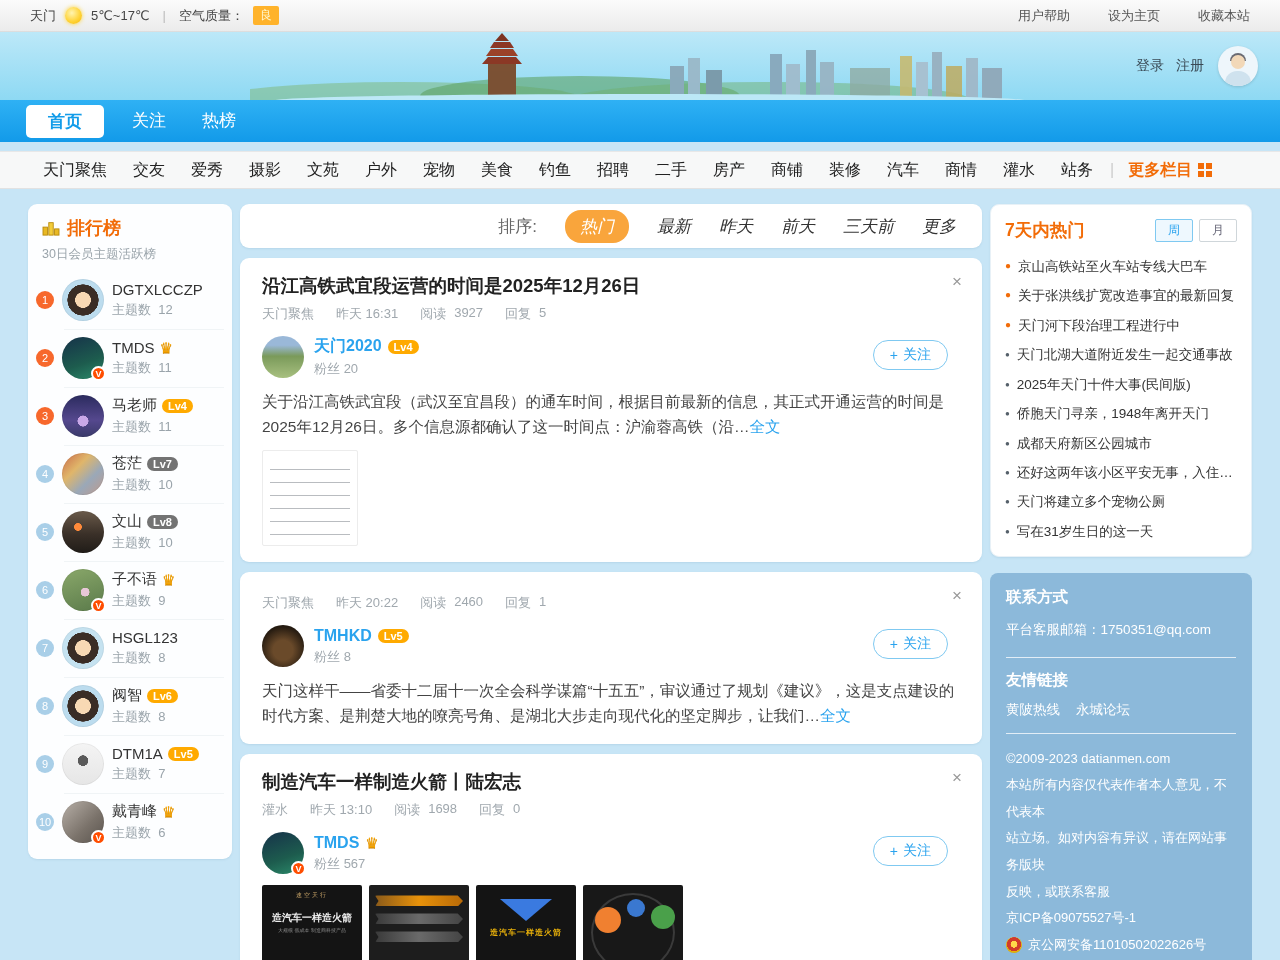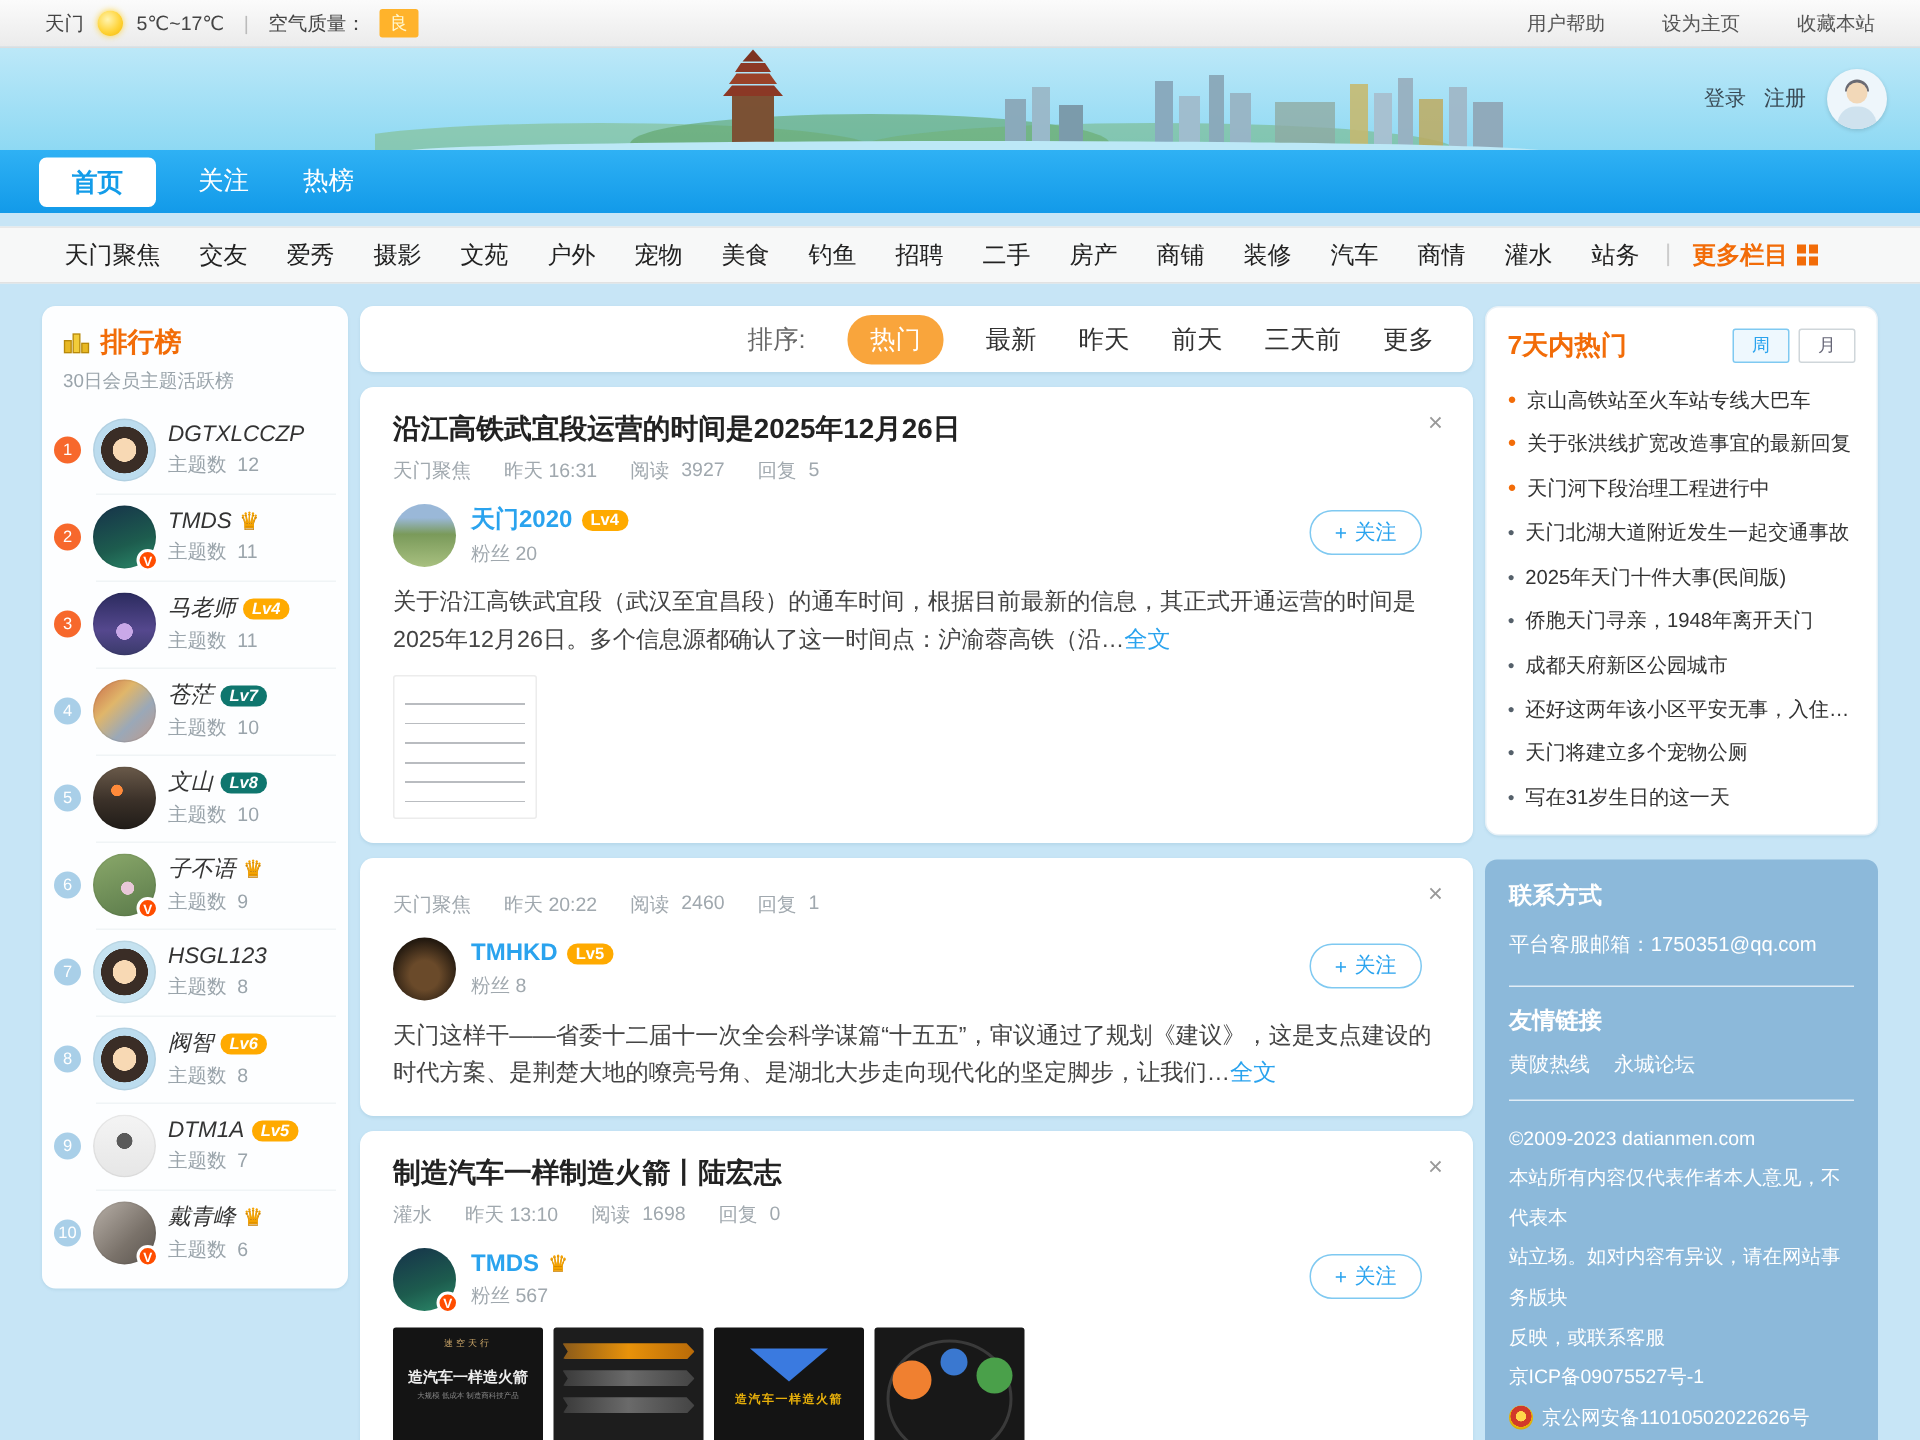--- a/index.html
+++ b/index.html
@@ -62,31 +62,31 @@
   .rank-sub { padding:6px 14px 8px; font-size:12.5px; color:#9aa4ab; }
   .rank-item { display:flex; align-items:center; gap:8px; padding:8px 10px 8px 8px; position:relative; }
   .rank-item + .rank-item::before { content:""; position:absolute; top:0; left:36px; right:8px; border-top:1px solid #f0f4f6; }
   .rank-num { width:18px; height:18px; border-radius:50%; flex:none; color:#fff; font-size:11px; display:flex;
               align-items:center; justify-content:center; background:#a9cfe8; }
   .rank-num.top { background:#f7682c; }
   .rk-avatar { width:42px; height:42px; border-radius:50%; flex:none; position:relative; background:#ddd; box-shadow:inset 0 0 0 1px rgba(0,0,0,.05); }
   .v-badge { position:absolute; right:-2px; bottom:-2px; width:15px; height:15px; border-radius:50%; background:#ff4d00;
              border:2px solid #fff; color:#fff; font-size:9px; font-weight:bold; display:flex; align-items:center; justify-content:center; }
   .rank-info { min-width:0; }
-  .rank-name { font-size:15px; color:#333; display:flex; align-items:center; gap:5px; white-space:nowrap;font-style:italic; }
+  .rank-name { font-size:15px; color:#333; display:flex; align-items:center; gap:5px; white-space:nowrap; }
   .rank-topics { font-size:13px; color:#9aa4ab; margin-top:3px; }
   .lv-badge { font-size:11px; color:#fff; border-radius:8px; padding:1px 6px; font-weight:bold; background:#ffaa00; }
-  .lv-badge.hot { background:#0f766e; }
+  .lv-badge.hot { background:#737373; }
   .crown { font-size:15px; color:#f5a300; line-height:1; text-shadow:0 1px 0 #c87f00; }
 
   
   .feed-col { width:742px; flex:none; }
   .sort-card { height:44px; display:flex; align-items:center; justify-content:flex-end; gap:28px; padding:16px 26px; font-size:17px; }
   .sort-label { color:#666; }
-  .sort-opt { color:#333; cursor:pointer; }
+  .sort-opt { color:#333; cursor:pointer;font-style:italic; }
   .sort-opt.active { background:#f9a53c; color:#fff; padding:5px 15px; border-radius:16px; }
   .post-card { margin-top:10px; padding:15px 22px 16px; position:relative; }
   .post-title { font-size:18.5px; font-weight:bold; color:#222; }
   .post-close { position:absolute; right:20px; top:14px; color:#999; font-size:17px; cursor:pointer; }
   .post-meta { margin-top:7px; font-size:13px; color:#a0a8ae; display:flex; gap:8px; }
   .post-meta b { font-weight:normal; margin-right:14px; }
   .author-row { margin-top:13px; display:flex; align-items:center; position:relative; }
   .au-avatar { width:42px; height:42px; border-radius:50%; flex:none; position:relative; background:#ccc; }
   .au-info { margin-left:10px; }
   .au-name { font-size:16px; font-weight:bold; color:#2aa3ee; display:flex; align-items:center; gap:6px; }

